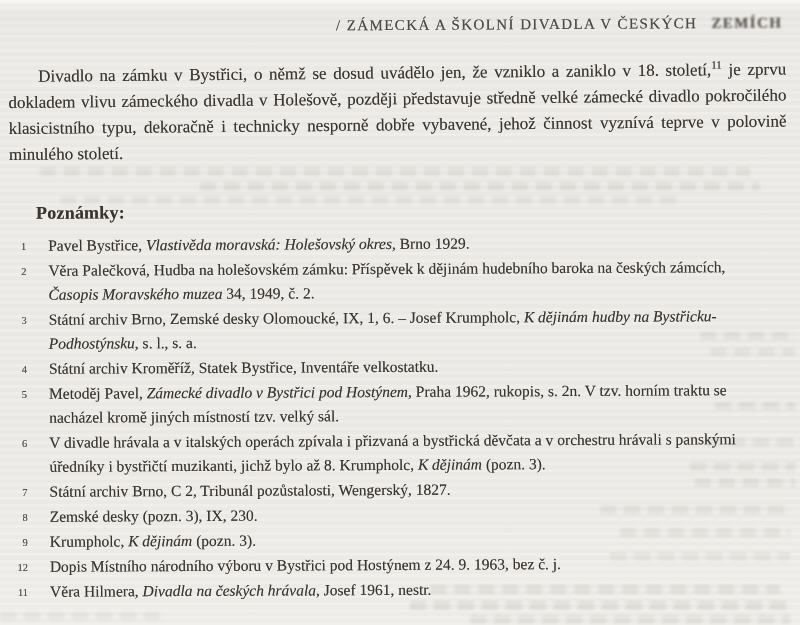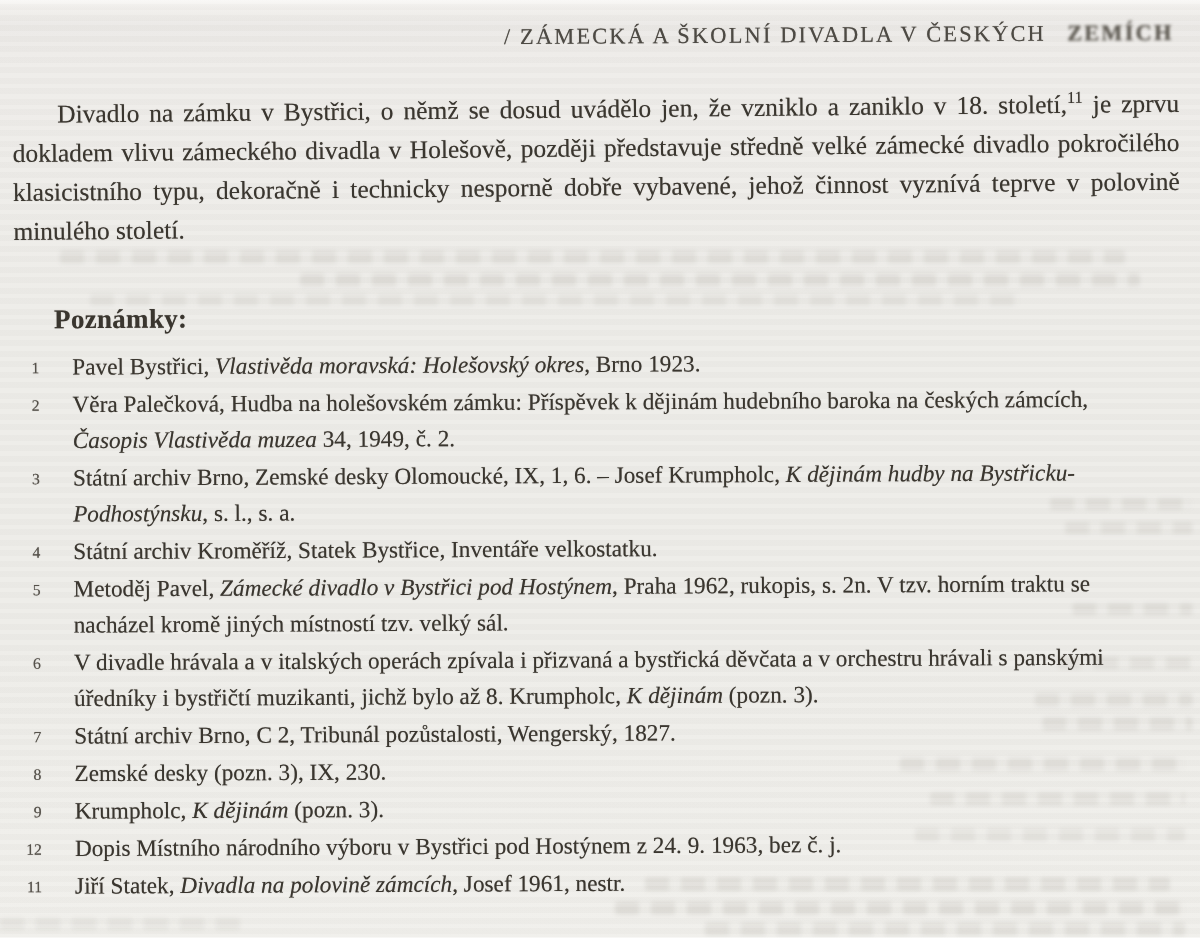--- a/index.html
+++ b/index.html
@@ -90,27 +90,27 @@
   <header class="running-header">
     <span class="rh-sharp">/ ZÁMECKÁ A ŠKOLNÍ DIVADLA V ČESKÝCH</span>
     <span class="rh-faded">ZEMÍCH</span>
   </header>
 
   <p class="intro" id="intro-paragraph"><span>Divadlo na zámku v Bystřici, o němž se dosud uvádělo jen, že vzniklo a zaniklo v 18. století,</span><sup>11</sup><span> je zprvu dokladem vlivu zámeckého divadla v Holešově, později představuje středně velké zámecké divadlo pokročilého klasicistního typu, dekoračně i technicky nesporně dobře vybavené, jehož činnost vyznívá teprve v polovině minulého století.</span></p>
 
   <section class="notes">
     <h2 class="notes-heading">Poznámky:</h2>
     <div class="notes-list" id="notes-list">
-        <div class="footnote"><span class="fn-num">1</span><span class="fn-body"><span>Pavel Bystřici, </span><span class="it">Vlastivěda moravská: Holešovský okres</span><span>, Brno 1923.</span></span></div>
-        <div class="footnote"><span class="fn-num">2</span><span class="fn-body"><span>Věra Palečková, Hudba na holešovském zámku: Příspěvek k dějinám hudebního baroka na českých zámcích, </span><span class="it">Časopis Vlastivěda muzea</span><span> 34, 1949, č. 2.</span></span></div>
+        <div class="footnote"><span class="fn-num">1</span><span class="fn-body"><span>Pavel Bystřice, </span><span class="it">Vlastivěda moravská: Holešovský okres</span><span>, Brno 1929.</span></span></div>
+        <div class="footnote"><span class="fn-num">2</span><span class="fn-body"><span>Věra Palečková, Hudba na holešovském zámku: Příspěvek k dějinám hudebního baroka na českých zámcích, </span><span class="it">Časopis Moravského muzea</span><span> 34, 1949, č. 2.</span></span></div>
         <div class="footnote"><span class="fn-num">3</span><span class="fn-body"><span>Státní archiv Brno, Zemské desky Olomoucké, IX, 1, 6. – Josef Krumpholc, </span><span class="it">K dějinám hudby na Bystřicku-Podhostýnsku</span><span>, s. l., s. a.</span></span></div>
         <div class="footnote"><span class="fn-num">4</span><span class="fn-body"><span>Státní archiv Kroměříž, Statek Bystřice, Inventáře velkostatku.</span></span></div>
         <div class="footnote"><span class="fn-num">5</span><span class="fn-body"><span>Metoděj Pavel, </span><span class="it">Zámecké divadlo v Bystřici pod Hostýnem</span><span>, Praha 1962, rukopis, s. 2n. V tzv. horním traktu se nacházel kromě jiných místností tzv. velký sál.</span></span></div>
         <div class="footnote"><span class="fn-num">6</span><span class="fn-body"><span>V divadle hrávala a v italských operách zpívala i přizvaná a bystřická děvčata a v orchestru hrávali s panskými úředníky i bystřičtí muzikanti, jichž bylo až 8. Krumpholc, </span><span class="it">K dějinám</span><span> (pozn. 3).</span></span></div>
         <div class="footnote"><span class="fn-num">7</span><span class="fn-body"><span>Státní archiv Brno, C 2, Tribunál pozůstalosti, Wengerský, 1827.</span></span></div>
         <div class="footnote"><span class="fn-num">8</span><span class="fn-body"><span>Zemské desky (pozn. 3), IX, 230.</span></span></div>
         <div class="footnote"><span class="fn-num">9</span><span class="fn-body"><span>Krumpholc, </span><span class="it">K dějinám</span><span> (pozn. 3).</span></span></div>
         <div class="footnote"><span class="fn-num">12</span><span class="fn-body"><span>Dopis Místního národního výboru v Bystřici pod Hostýnem z 24. 9. 1963, bez č. j.</span></span></div>
-        <div class="footnote"><span class="fn-num">11</span><span class="fn-body"><span>Jiří Statek, </span><span class="it">Divadla na polovině zámcích</span><span>, Josef 1961, nestr.</span></span></div>
+        <div class="footnote"><span class="fn-num">11</span><span class="fn-body"><span>Věra Hilmera, </span><span class="it">Divadla na českých hrávala</span><span>, Josef 1961, nestr.</span></span></div>
       </div>
   </section>
 
 </div>
 
 </body></html>

